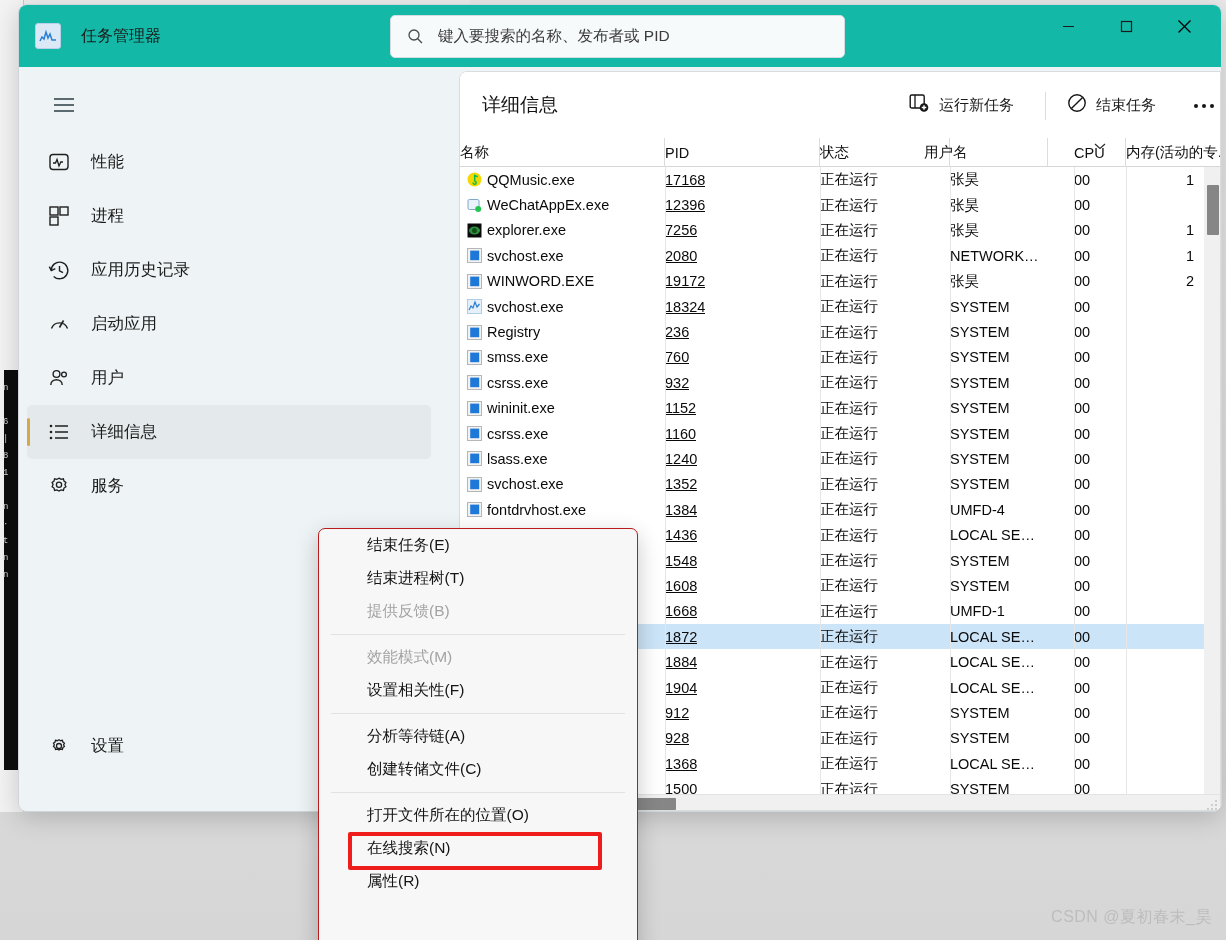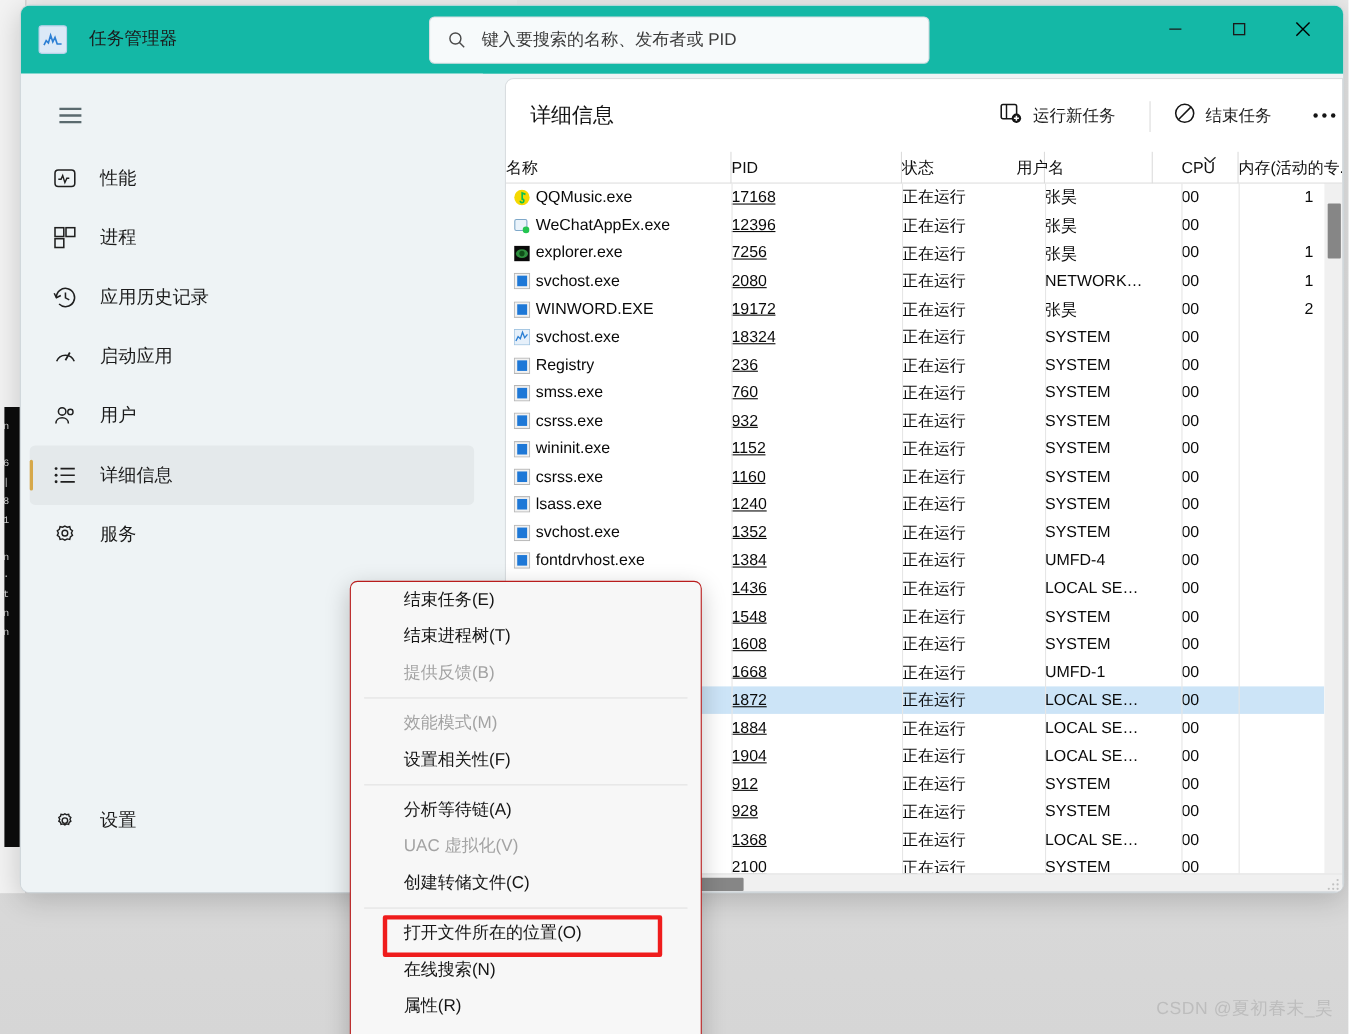--- a/index.html
+++ b/index.html
@@ -772,21 +772,21 @@
               <div class="cell c-pid">1368</div>
               <div class="cell c-status">正在运行</div>
               <div class="cell c-user">LOCAL SE…</div>
               <div class="cell c-cpu">00</div>
               <div class="cell c-mem"></div>
             </div>
             <div class="row">
               <div class="cell c-name">
                 <span></span>
               </div>
-              <div class="cell c-pid">2100</div>
+              <div class="cell c-pid">1500</div>
               <div class="cell c-status">正在运行</div>
               <div class="cell c-user">SYSTEM</div>
               <div class="cell c-cpu">00</div>
               <div class="cell c-mem"></div>
             </div>
           </div>
 
         <div class="vscroll">
           <div class="vthumb"></div>
         </div>
@@ -827,23 +827,20 @@
         <div class="mi disabled">
           <span>效能模式(M)</span>
         </div>
         <div class="mi">
           <span>设置相关性(F)</span>
         </div>
         <div class="msep"></div>
         <div class="mi">
           <span>分析等待链(A)</span>
         </div>
-        <div class="mi disabled">
-          <span>UAC 虚拟化(V)</span>
-        </div>
         <div class="mi">
           <span>创建转储文件(C)</span>
         </div>
         <div class="msep"></div>
         <div class="mi">
           <span>打开文件所在的位置(O)</span>
         </div>
         <div class="mi">
           <span>在线搜索(N)</span>
         </div>

